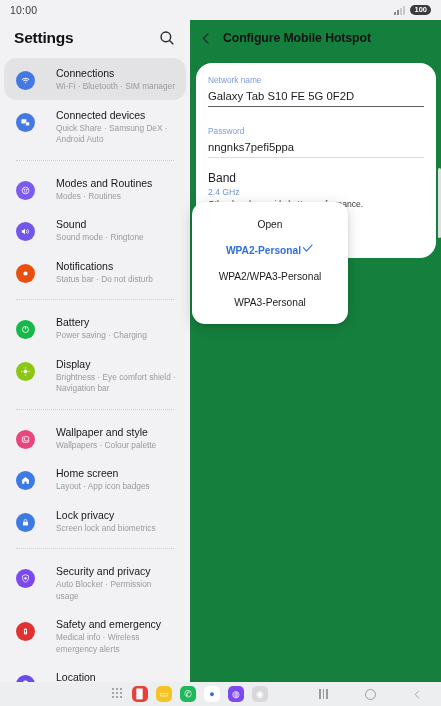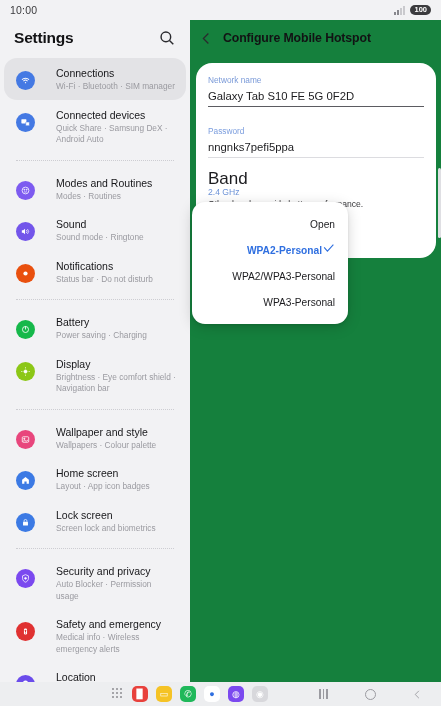--- a/index.html
+++ b/index.html
@@ -75,33 +75,33 @@
     background: #fff; border-radius: 16px;
   }
   .field { padding: 0 12px; }
   .field-label { font-size: 8.3px; color: #7a9ad8; line-height: 12px; }
   .field-label.blue { color: #7c9ede; }
   .field-value { font-size: 11.3px; color: #1c1c1f; line-height: 16px; padding-top: 2px; }
   .field-underline { height: 0; border-bottom: 1.6px solid #5b5b61; margin-top: 2px; }
   .field-underline.light { border-bottom: 1px solid #dcdce0; }
 
   #band-row { padding: 0 12px; }
-  #band-title { font-size: 17px; color: #1c1c1f; line-height: 15px; }
+  #band-title { font-size: 12px; color: #1c1c1f; line-height: 15px; }
   #band-value { font-size: 8.6px; color: #6d93d8; line-height: 12px; }
   #band-note { font-size: 8.6px; color: #3b3b3e; line-height: 12px; }
 
   
   #dropdown {
     position: absolute; left: 2px; top: 182px; width: 156px;
     background: #fff; border-radius: 13px;
     box-shadow: 0 3px 14px rgba(0,0,0,.17), 0 1px 3px rgba(0,0,0,.10);
     padding: 9px 0 9px 0; z-index: 30;
   }
   .dd-item {
-    display: flex; align-items: center; justify-content: flex-end;
+    display: flex; align-items: center; justify-content: center;
     padding: 0 13px; height: 26px;
   }
   .dd-label { font-size: 10.2px; color: #1c1c1f; }
   .dd-item.selected .dd-label { color: #2f6fe0; font-weight: bold; }
   .dd-check { width: 13px; height: 13px; }
 
   
   #scroll-track {
     position: absolute; right: 0px; top: 148px; width: 3px; height: 70px;
     background: #dfdfe3; border-radius: 2px;
@@ -285,21 +285,21 @@
           </div>
         </div>
         <div class="sb-item">
           <span class="sb-icon" style="background: rgb(60, 122, 228);">
             <svg viewBox="0 0 24 24" width="11" height="11" fill="#fff">
               <rect x="6.6" y="10.6" width="10.8" height="8.2" rx="1.6"></rect>
               <path d="M8.8 10.6V8.6a3.2 3.2 0 016.4 0v2" fill="none" stroke="#fff" stroke-width="1.6"></path>
             </svg>
           </span>
           <div class="sb-text">
-            <div class="sb-title">Lock screen</div>
+            <div class="sb-title">Lock privacy</div>
             <div class="sb-sub">Screen lock and biometrics</div>
           </div>
         </div>
         <div class="sb-divider"></div>
         <div class="sb-item">
           <span class="sb-icon" style="background: rgb(123, 73, 239);">
             <svg viewBox="0 0 24 24" width="11" height="11" fill="none" stroke="#fff" stroke-width="1.7">
               <path d="M12 3.6l6.4 2.6v5.4c0 4-2.7 7-6.4 8.4-3.7-1.4-6.4-4.4-6.4-8.4V6.2z"></path>
               <circle cx="12" cy="11.6" r="2" fill="#fff"></circle>
             </svg>

